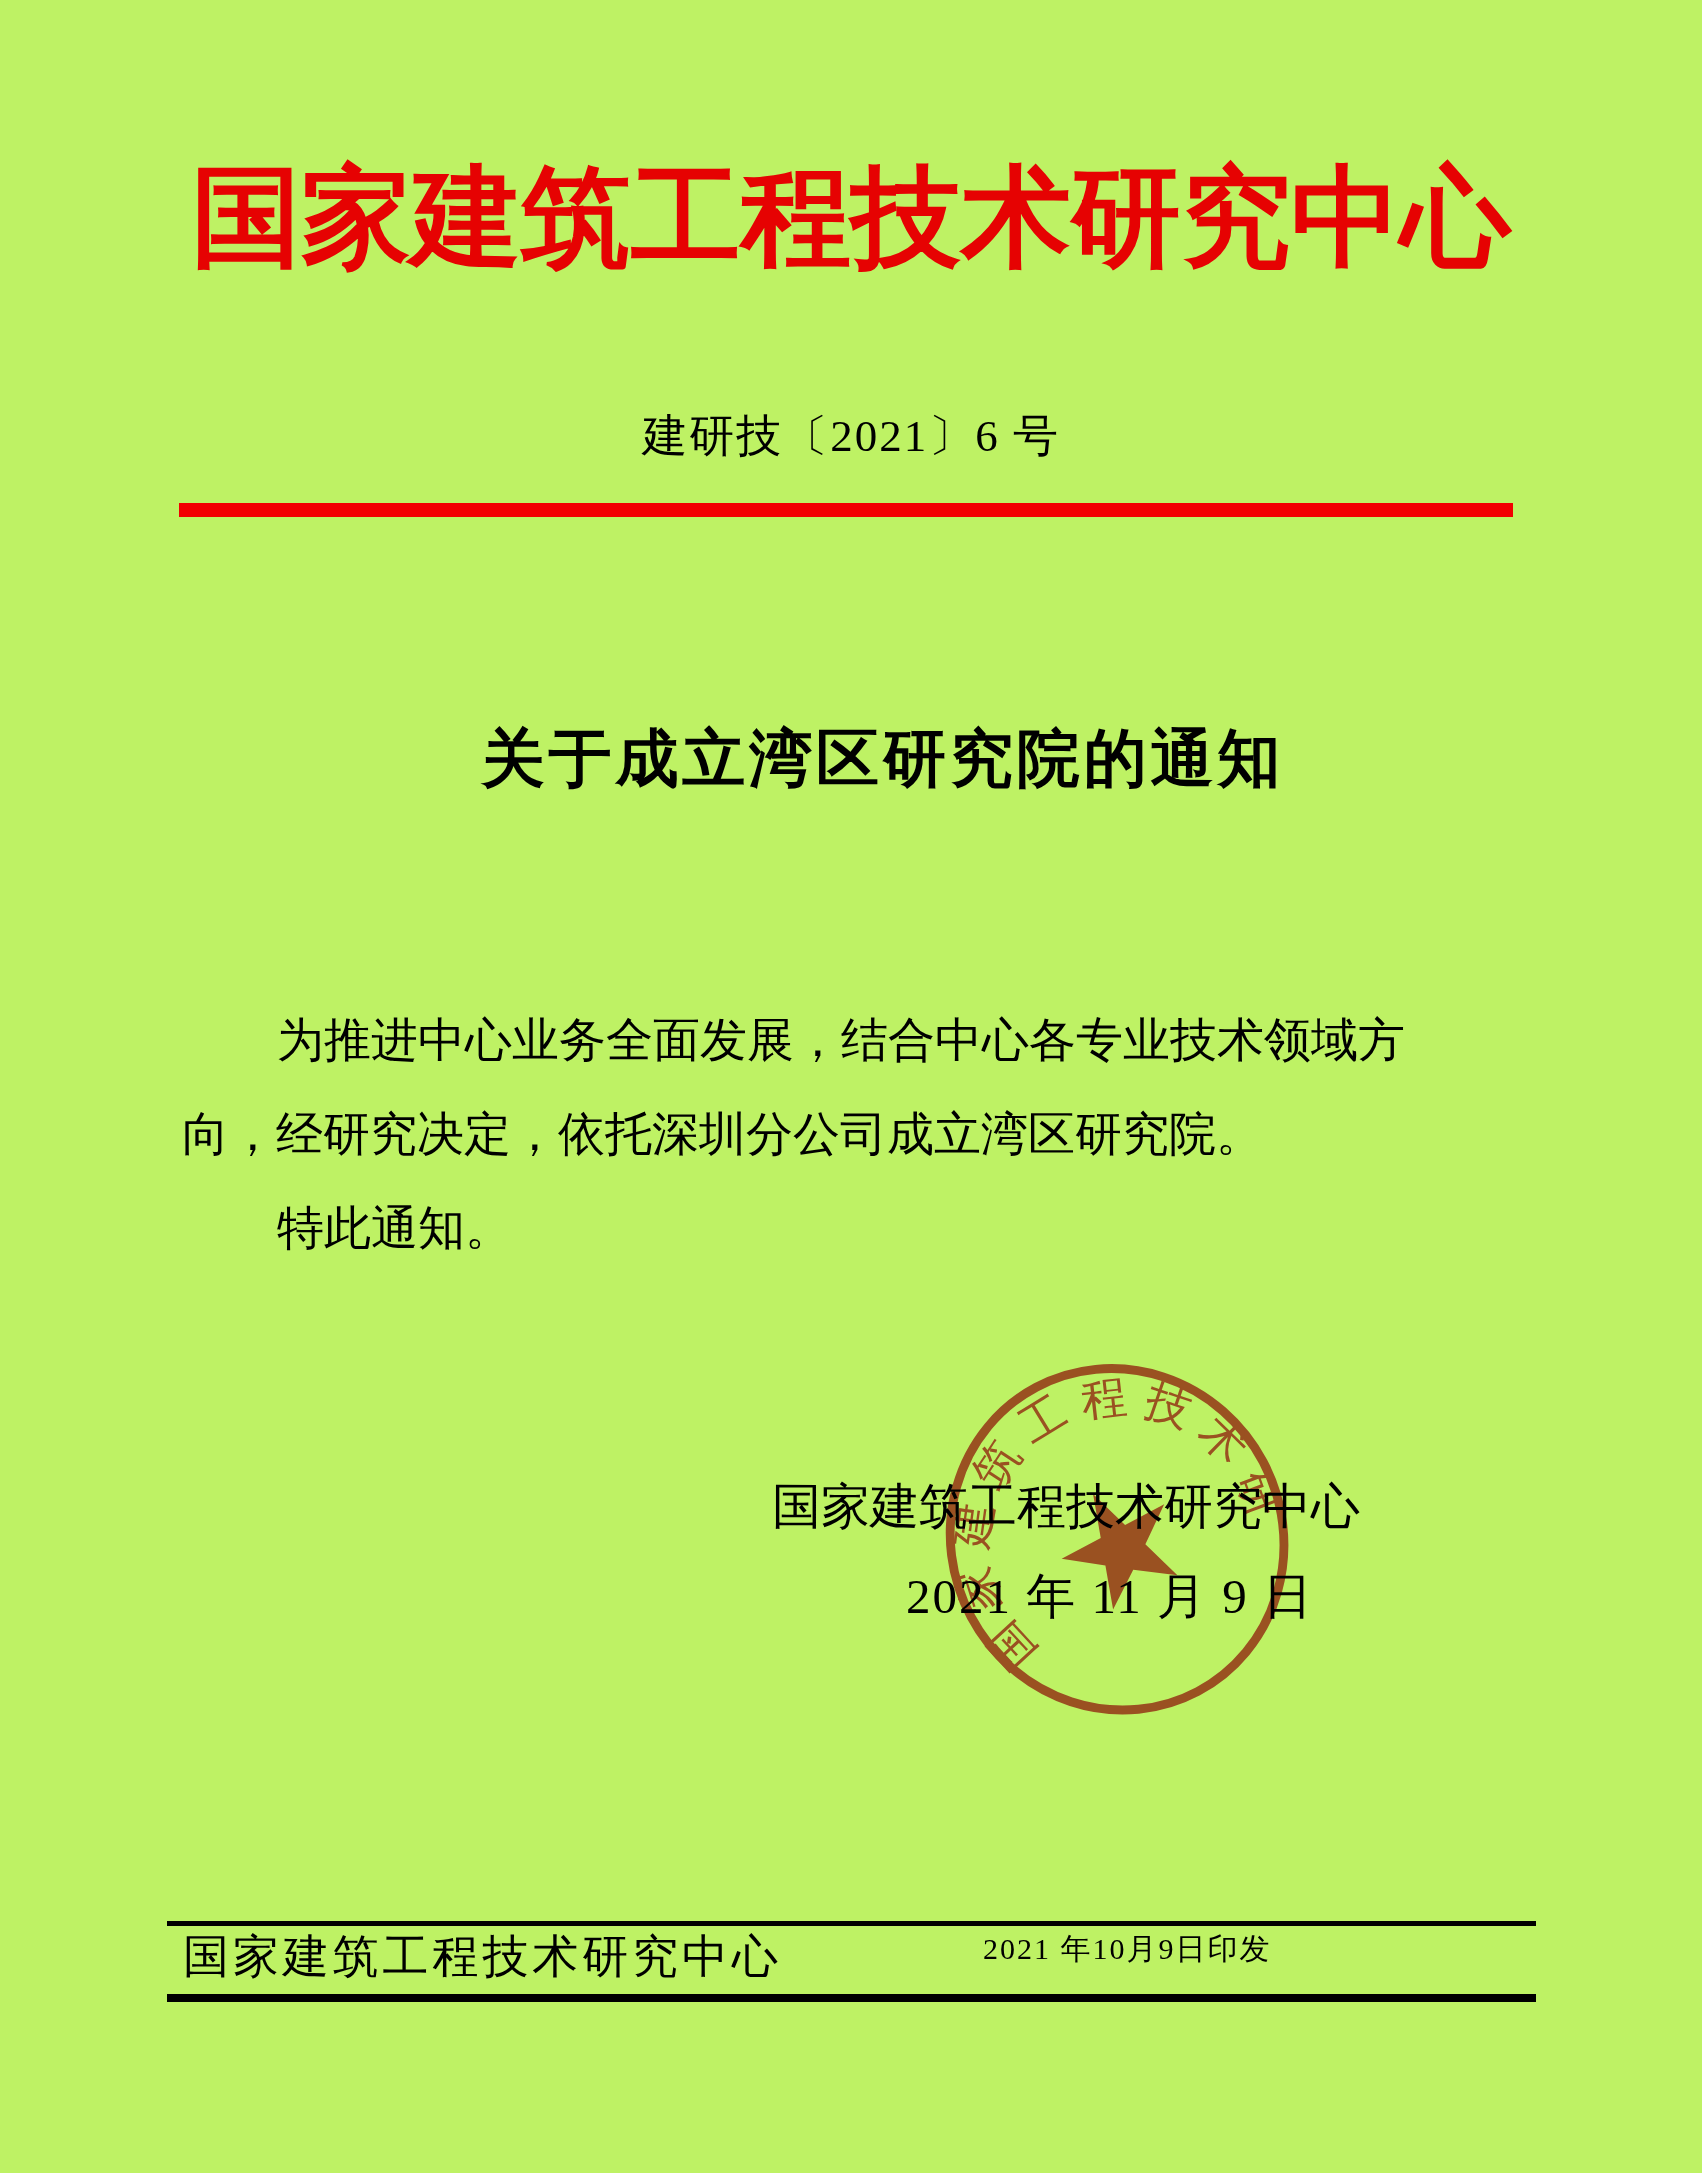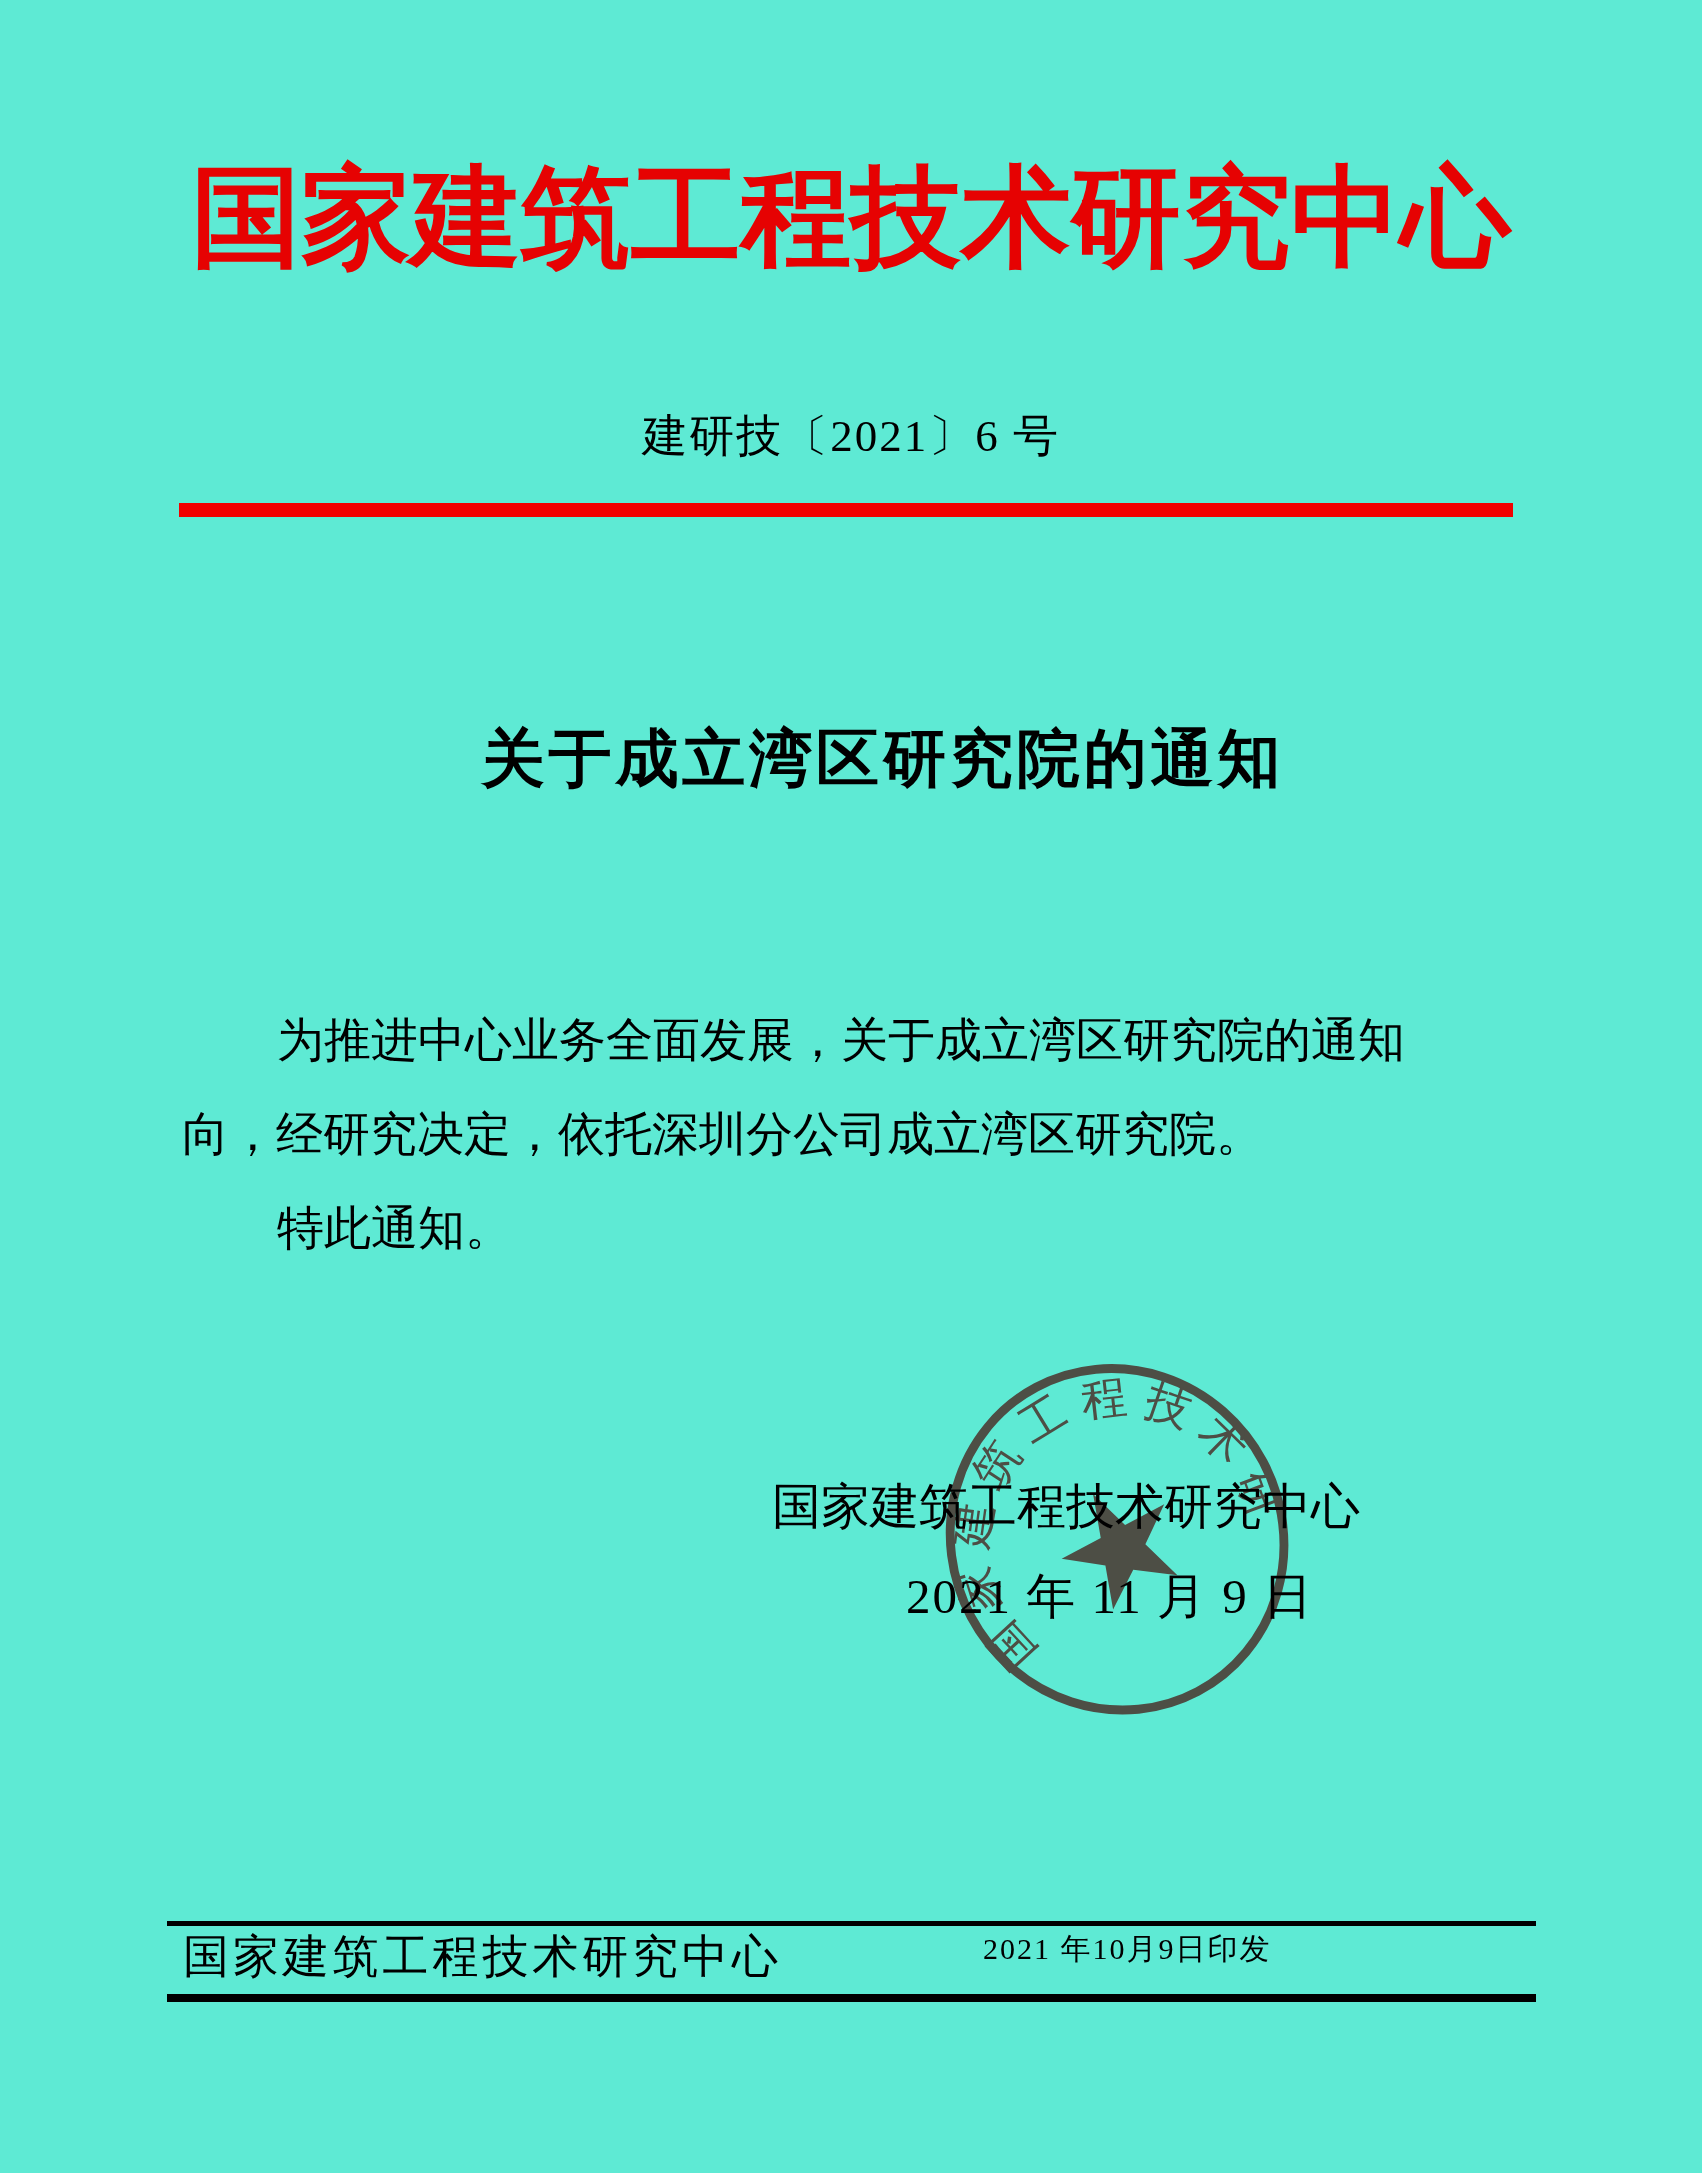--- a/index.html
+++ b/index.html
@@ -1,20 +1,20 @@
 <!DOCTYPE html>
 <html><head>
 <meta charset="utf-8">
 <style>
   html, body { margin: 0; padding: 0; background: #ffffff; }
   .page {
     position: relative;
     width: 1702px;
     height: 2173px;
-    background: #5eead4;
+    background: #bef264;
     overflow: hidden;
     font-family: "Liberation Serif", serif;
     color: #000000;
   }
   .abs { position: absolute; }
   .center { left: 0; width: 1702px; text-align: center; }
 
   .org-header {
     top: 163px;
     font-size: 110px;
@@ -123,21 +123,21 @@
 
   <div class="abs center org-header">国家建筑工程技术研究中心</div>
 
   <div class="abs center doc-number">建研技〔2021〕6 号</div>
 
   <div class="abs red-rule"></div>
 
   <div class="abs center notice-title">关于成立湾区研究院的通知</div>
 
   <div class="abs body-block">
-    <div class="body-line indent">为推进中心业务全面发展，关于成立湾区研究院的通知</div>
+    <div class="body-line indent">为推进中心业务全面发展，结合中心各专业技术领域方</div>
     <div class="body-line">向，经研究决定，依托深圳分公司成立湾区研究院。</div>
     <div class="body-line indent">特此通知。</div>
   </div>
 
   <div class="abs sig-org">国家建筑工程技术研究中心</div>
 
   <div class="abs sig-date">2021 年 11 月 9 日</div>
 
   <svg class="abs seal" viewBox="0 0 378 388" xmlns="http://www.w3.org/2000/svg">
     <g transform="rotate(-28 189 192)" opacity="0.82">

